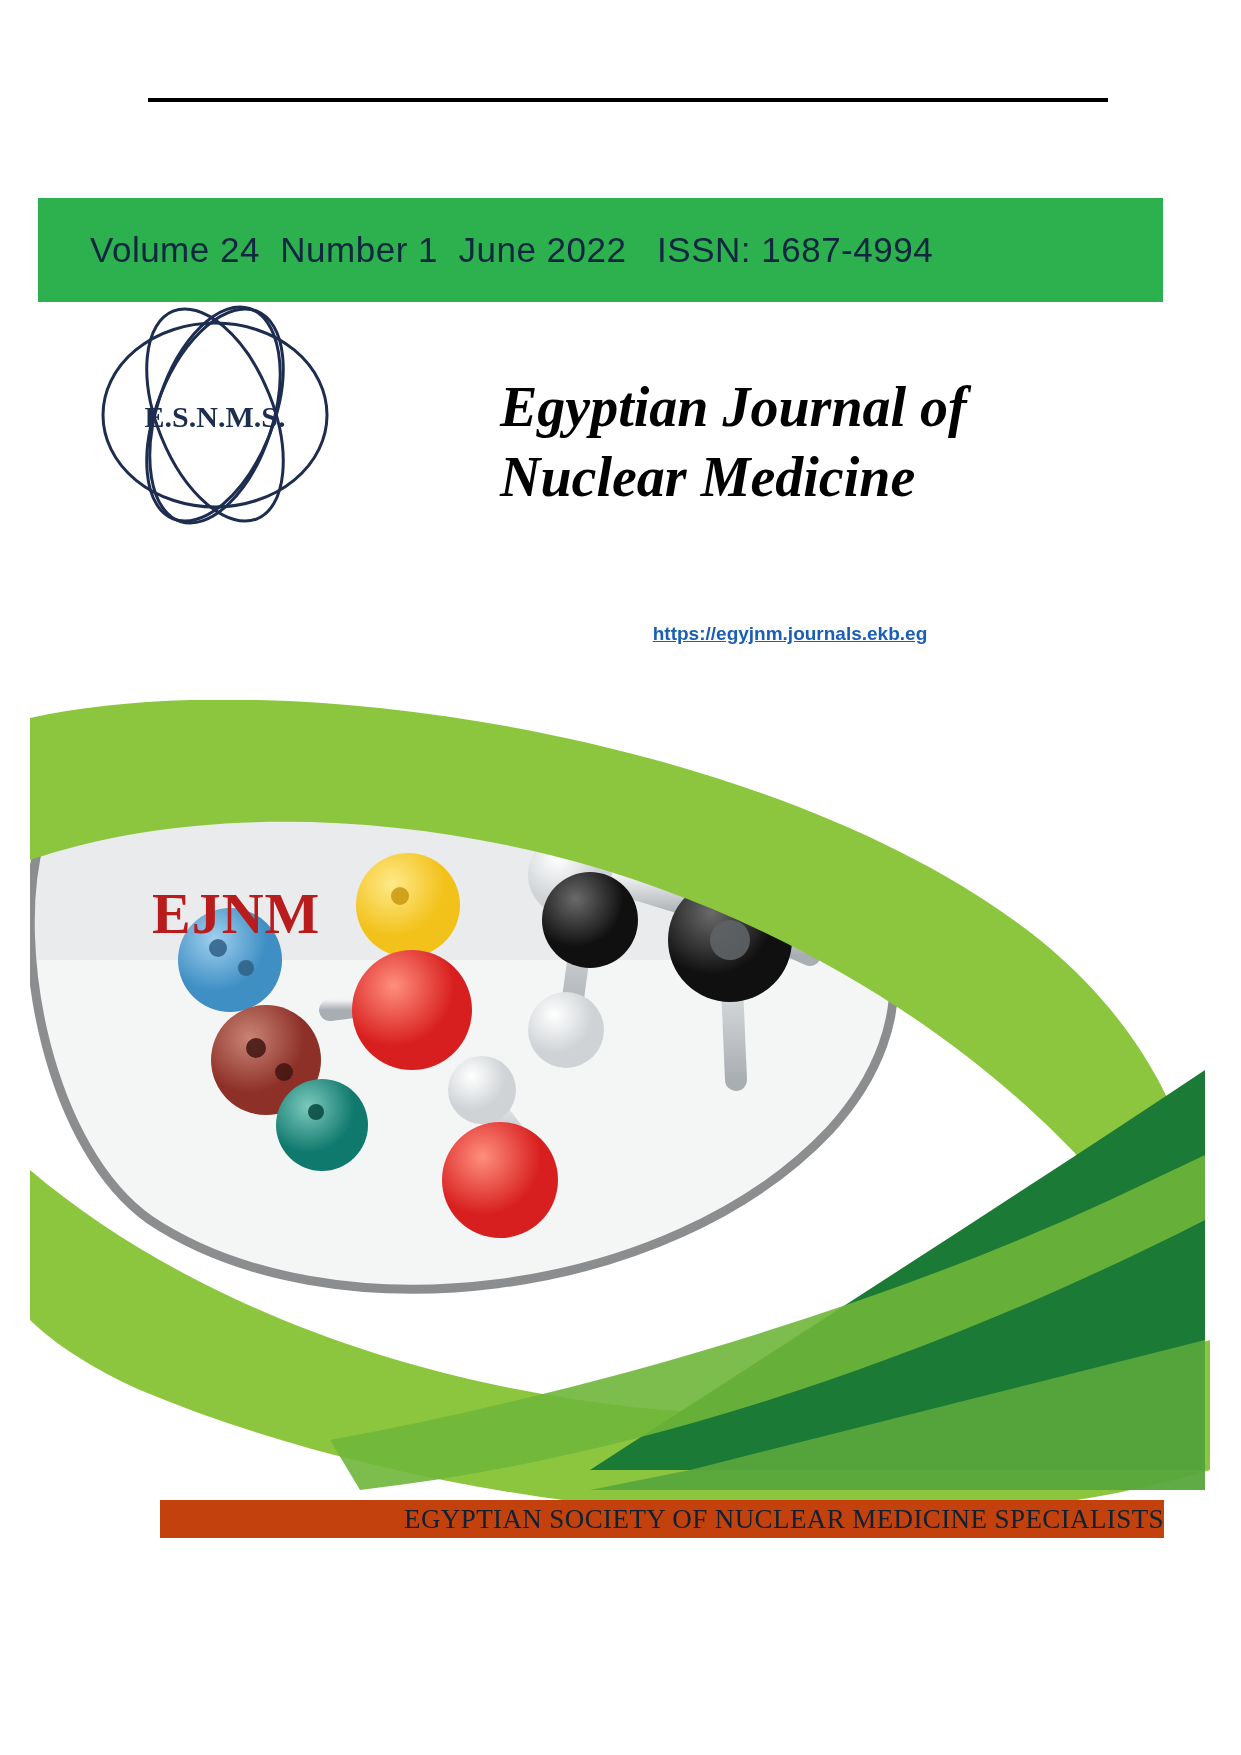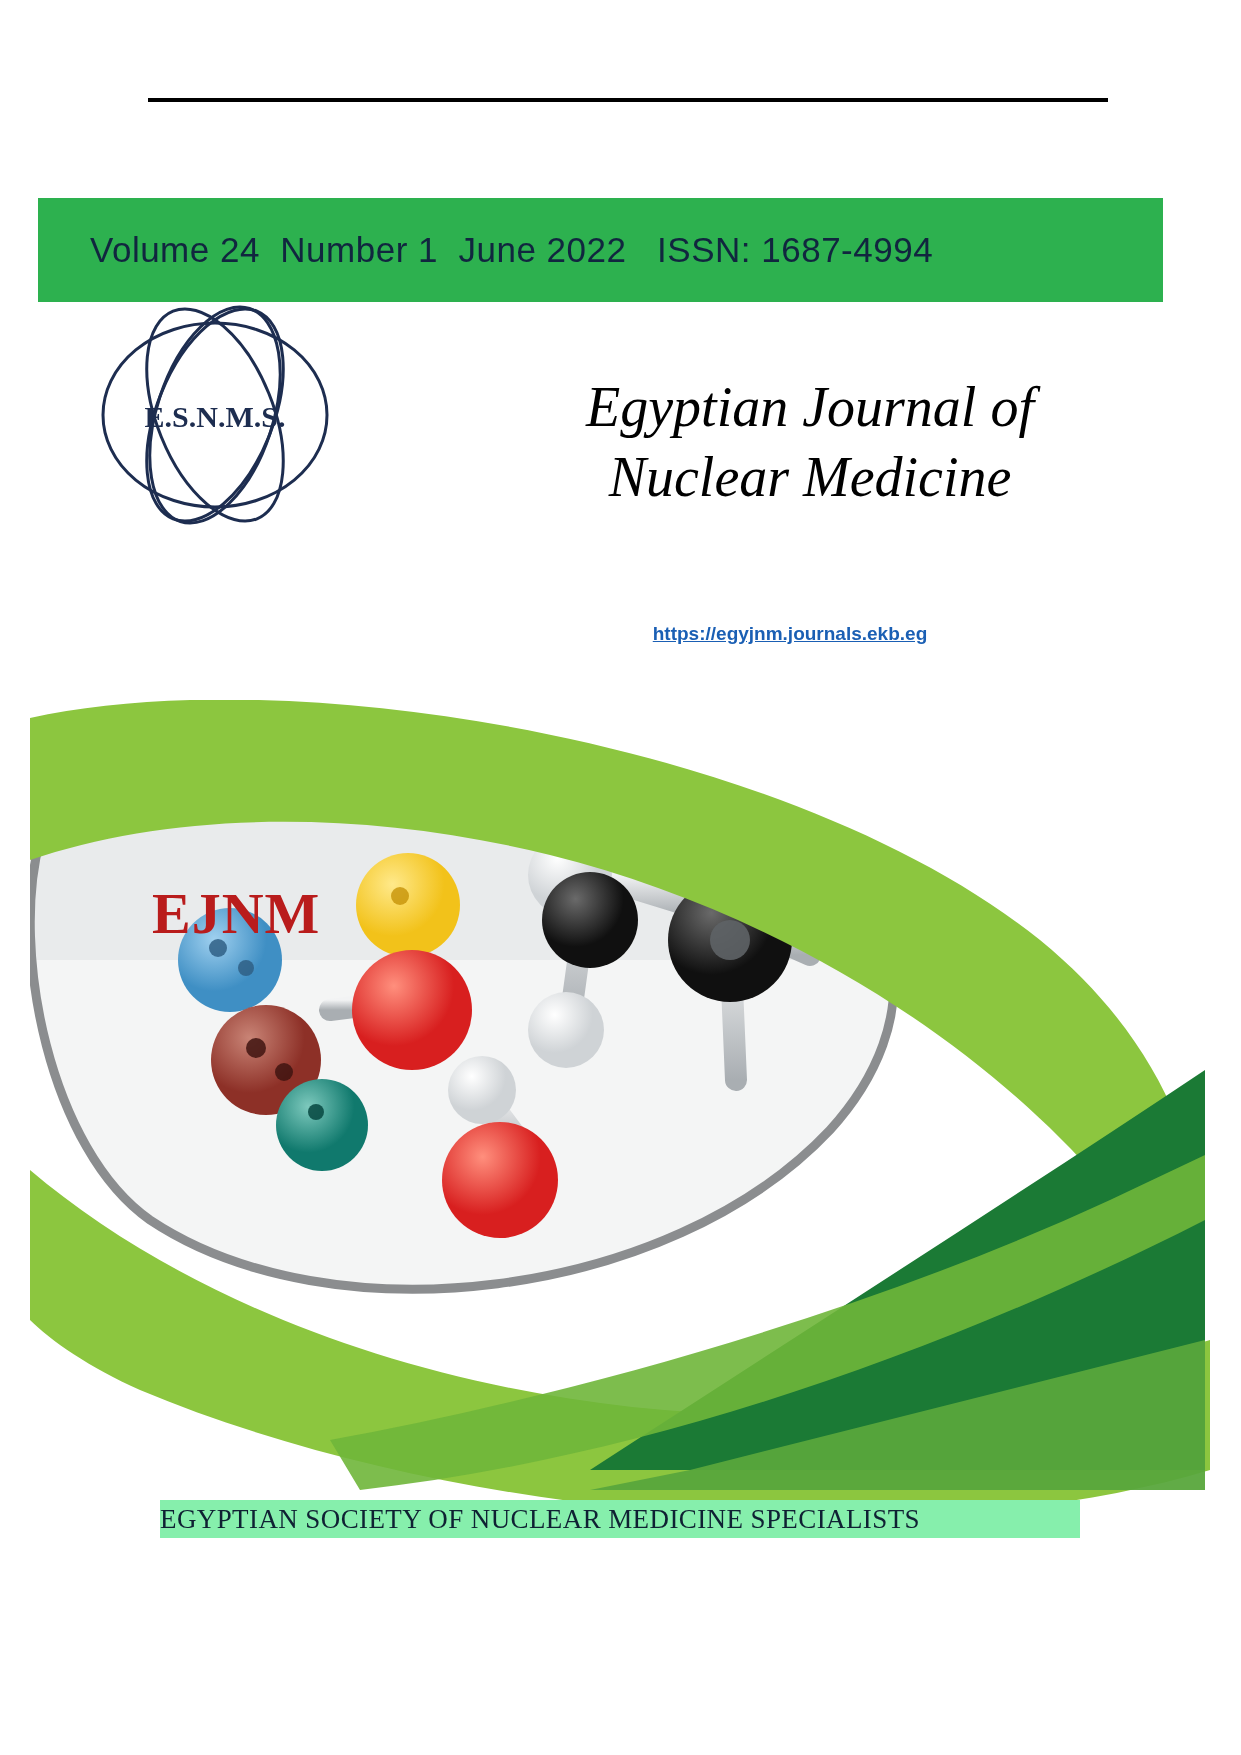--- a/index.html
+++ b/index.html
@@ -59,24 +59,24 @@
     width: 270px;
     height: 250px;
   }
 
   
   .journal-title {
     position: absolute;
     left: 500px;
     top: 372px;
     width: 620px;
-    text-align: center;
+    text-align: left;
     font-family: "Liberation Serif", serif;
     font-style: italic;
-    font-weight: normal;
+    font-weight: bold;
     color: #000000;
     line-height: 1.25;
   }
   .journal-title .line1 { font-size: 56px; display:block; }
   .journal-title .line2 { font-size: 56px; display:block; margin-top: 0; }
 
   
   .journal-url {
     position: absolute;
     left: 460px;
@@ -99,26 +99,26 @@
     height: 850px;
     overflow: hidden;
   }
   .cover-art svg { display: block; }
 
   
   .footer-strip {
     position: absolute;
     left: 160px;
     top: 1500px;
-    width: 920px;
+    width: 1004px;
     height: 38px;
-    background: #86efac;
+    background: #c2410c;
     display: flex;
     align-items: center;
-    justify-content: flex-start;
+    justify-content: flex-end;
   }
   .footer-strip .footer-text {
     color: #0f2133;
     font-family: "Liberation Serif", serif;
     font-size: 27px;
     letter-spacing: 0.4px;
     white-space: nowrap;
   }
 
   .ejnm-label {

